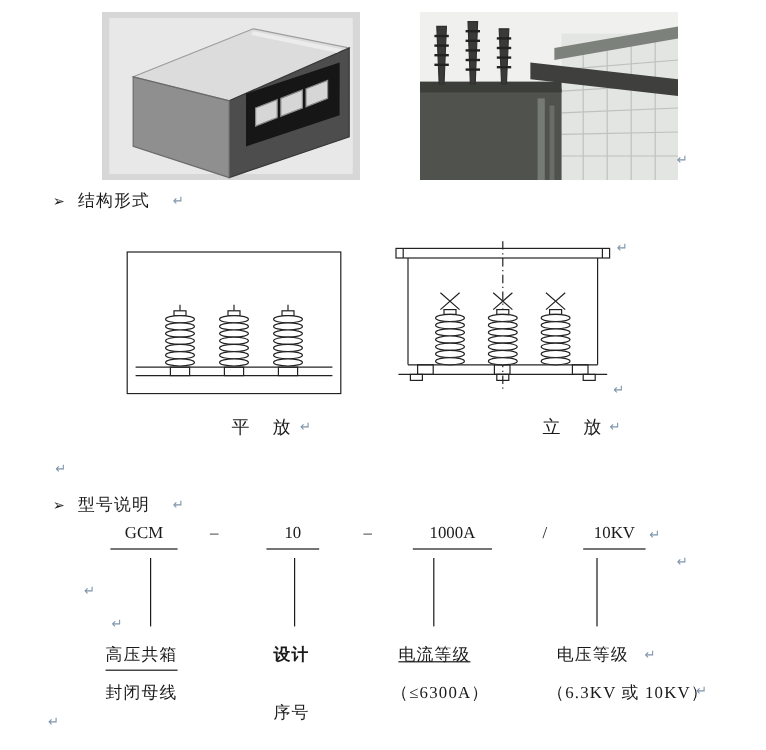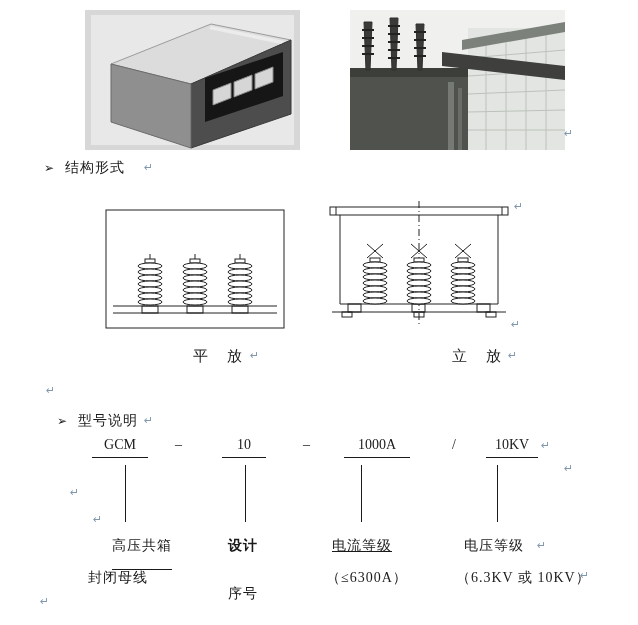--- a/index.html
+++ b/index.html
@@ -23,21 +23,21 @@
     position: absolute;
     font-size: 14px;
     text-align: center;
     border-bottom: 1px solid #1a1a1a;
     padding-bottom: 4px;
     white-space: nowrap;
   }
   .model-sep { position: absolute; font-size: 14px; white-space: nowrap; }
   .vline { position: absolute; width: 1px; height: 57px; top: 465px; background: #1a1a1a; }
   .legend-text { position: absolute; font-size: 14px; letter-spacing: 1px; white-space: nowrap; }
-  .underlined { border-bottom: 1px solid #1a1a1a; padding-bottom: 14px; margin-left: 24px; }
+  .underlined { border-bottom: 1px solid #1a1a1a; padding-bottom: 3px; }
   .pilcrow {
     position: absolute;
     font-size: 11px;
     line-height: 11px;
     color: #8097ad;
     font-family: "DejaVu Sans", sans-serif;
   }
 </style>
 </head>
 <body>
@@ -167,21 +167,21 @@
       <rect x="158" y="113" width="10" height="5" fill="none" stroke="#222222"></rect>
       <use href="#insB" x="47" y="105"></use>
       <use href="#insB" x="91" y="105"></use>
       <use href="#insB" x="135" y="105"></use>
     </svg>
   </div>
 
   <div class="caption" style="left:193px; top:347px;text-align:center;">平　放</div>
   <div class="caption" style="left:452px; top:347px;">立　放</div>
 
-  <div class="heading" style="left:44px; top:412px;margin-left:13px;">
+  <div class="heading" style="left:44px; top:412px;">
     <span class="bullet">➢</span><span>型号说明</span>
   </div>
 
   <div>
     <span class="model-seg" style="left:92px; top:437px; width:56px;">GCM</span>
     <span class="model-sep" style="left:175px; top:437px;">–</span>
     <span class="model-seg" style="left:222px; top:437px; width:44px;">10</span>
     <span class="model-sep" style="left:303px; top:437px;">–</span>
     <span class="model-seg" style="left:344px; top:437px; width:66px;">1000A</span>
     <span class="model-sep" style="left:452px; top:437px;">/</span>

